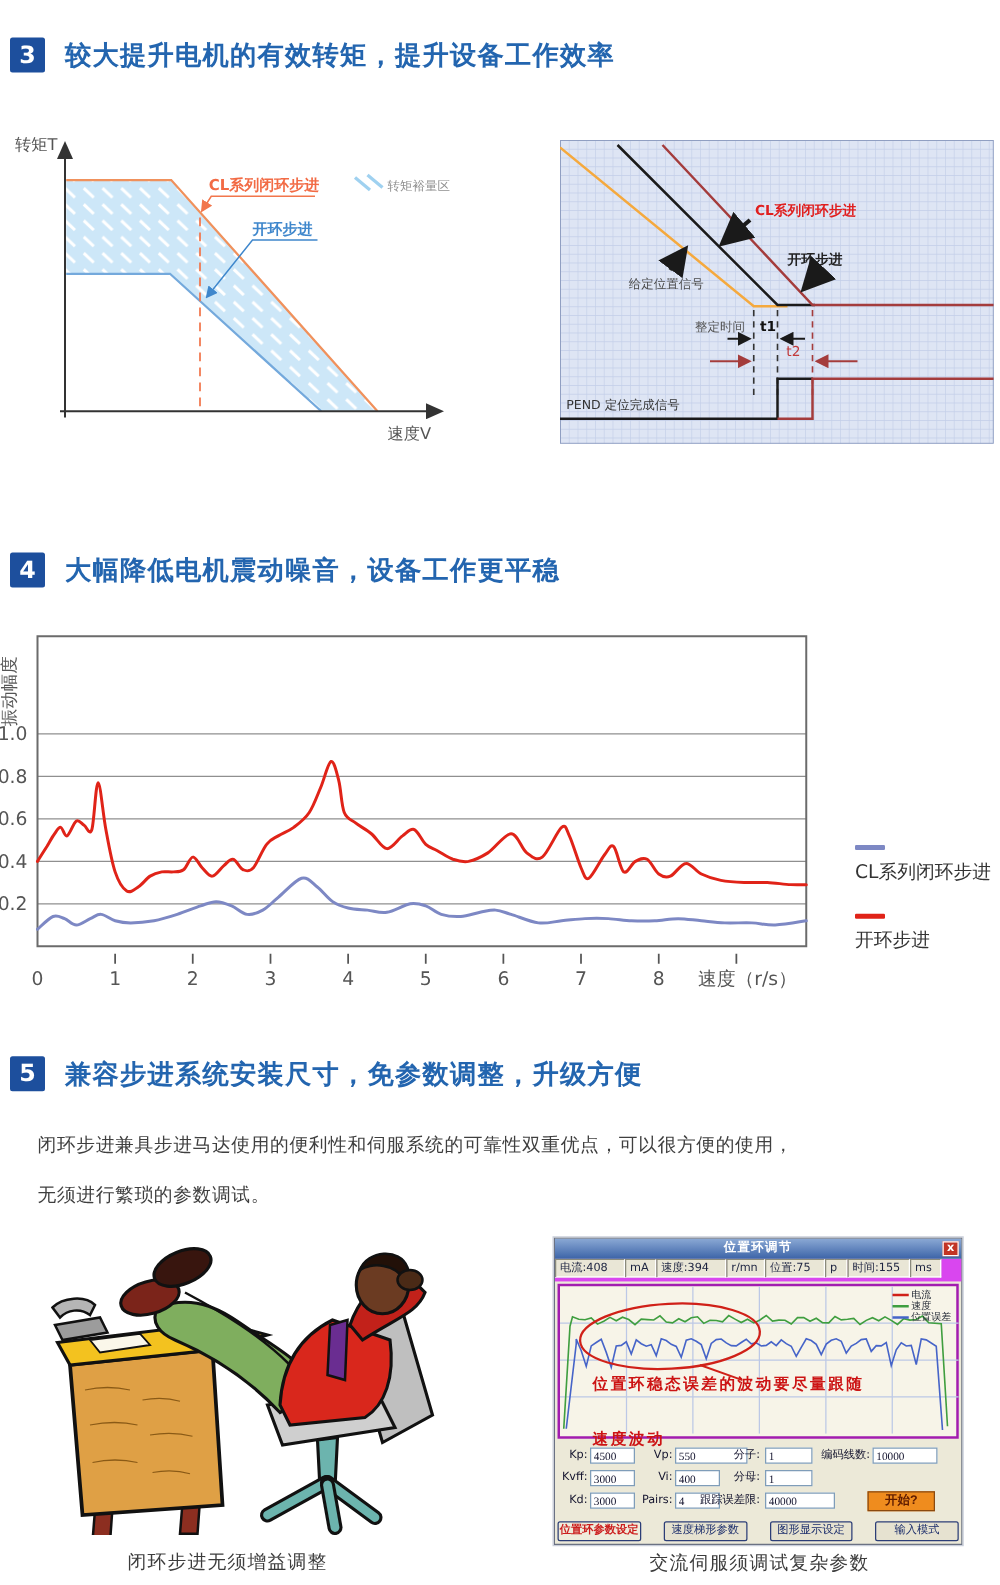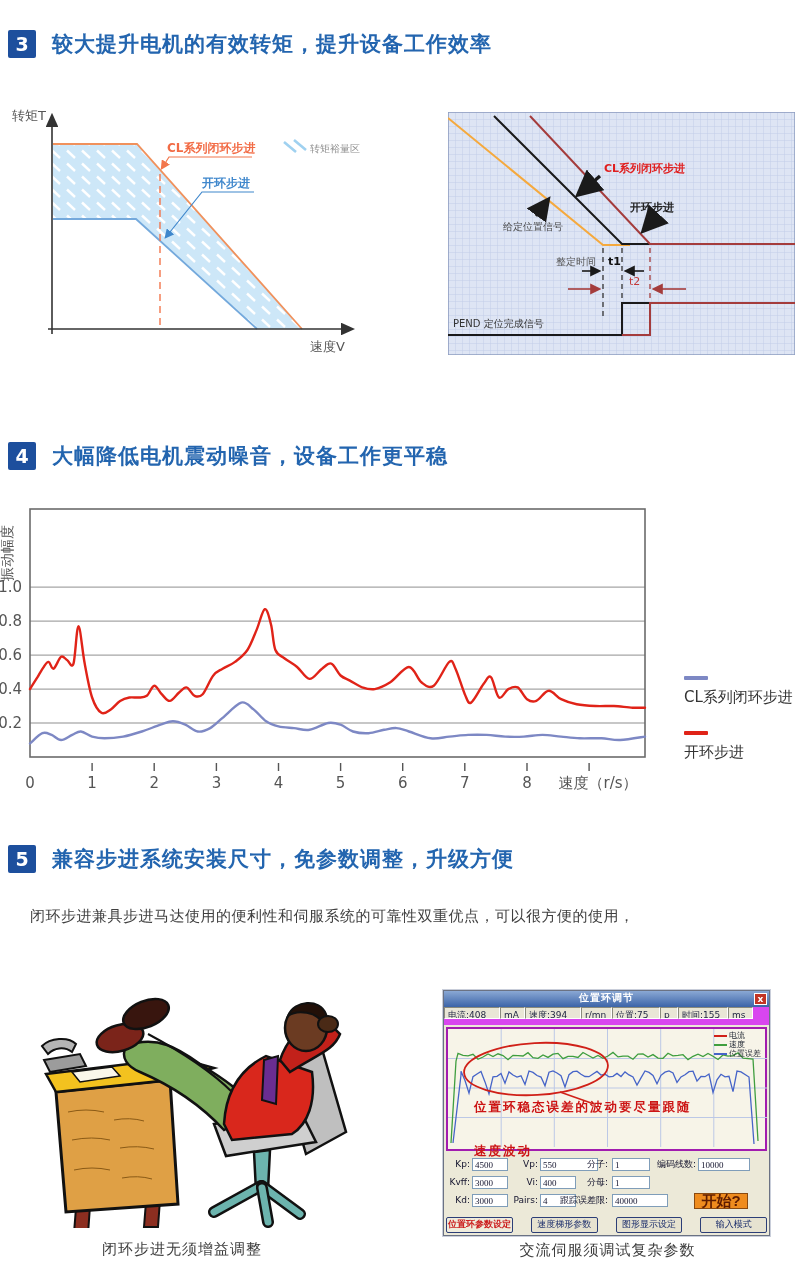--- a/index.html
+++ b/index.html
@@ -25,37 +25,37 @@
   .caption { position:absolute; font-size:15px; color:#3c3c3c; text-align:center; letter-spacing:1px; }
 
   
   .sw { position:absolute; left:443px; top:990px; width:327px; height:246px;
         background:#ece9d8; border:1px solid #6b7283; outline:1px solid #c9ceda; font-size:9px; }
   .sw-titlebar { height:16px; background:linear-gradient(#8aa8d4,#3c64a8); position:relative;
                  display:flex; align-items:flex-start; justify-content:center; }
   .sw-title { color:#fff; font-size:10px; font-weight:bold; letter-spacing:1px; }
   .sw-close { position:absolute; right:2px; top:2px; width:13px; height:12px; background:#c23425;
               border:1px solid #fff; color:#fff; font-size:9px; line-height:10px; text-align:center; font-weight:bold; }
-  .sw-status { display:flex; height:18px; background:#d946ef; border-bottom:6px solid #d946ef; }
+  .sw-status { display:flex; height:18px; background:#d946ef; border-bottom:3px solid #d946ef; }
   .sw-status .cell { border:1px solid; border-color:#8a8a7c #fff #fff #8a8a7c; background:#e9e6d6;
                      color:#1c2340; font-size:9px; line-height:15px; padding:0 3px; overflow:hidden; white-space:nowrap; }
   .sw-plot { position:relative; margin:2px; height:124px; background:#f7f4e8; border:2px solid #a21caf; }
   .sw-plot svg { display:block; }
   .scope-legend { position:absolute; right:4px; top:2px; }
   .scope-legend .row { display:flex; align-items:center; height:9px; }
   .scope-legend .sw-dash { width:13px; height:2px; margin-right:2px; }
   .scope-legend .tx { font-size:8px; color:#1d2430; white-space:nowrap; }
   .sw-ann { position:absolute; left:26px; font-size:12.5px; font-weight:bold; color:var(--annotation_red);
             letter-spacing:2px; white-space:nowrap; }
   .sw-params { position:relative; height:62px; }
   .sw-params .plabel { position:absolute; text-align:right; color:#14142e; font-size:9px; line-height:13px; white-space:nowrap; }
   .sw-params input { position:absolute; height:13px; background:#fff; border:1px solid #7f9db9;
                      font-size:9px; color:#14142e; padding:0 2px; font-family:Liberation Serif, serif; }
   .start-btn { position:absolute; width:54px; height:16px; background:var(--start_button_orange);
-               border:1px solid #8a4a10; color:#5e1c00; font-weight:bold; font-size:15px; text-align:center; line-height:14px; }
+               border:1px solid #8a4a10; color:#5e1c00; font-weight:bold; font-size:10px; text-align:center; line-height:14px; }
   .sw-tabs { display:flex; gap:18px; padding:2px 2px 0 2px; height:18px; }
   .sw-tab { flex:1; border:1px solid #2c3e77; background:#e6e2d0; color:#1b2d6b; font-size:9px;
             text-align:center; line-height:13px; border-radius:2px; white-space:nowrap; overflow:hidden; }
   .sw-tab.active { color:#cc1f1f; font-weight:bold; background:#efecdc; }
 </style>
 </head>
 <body>
 
 <div class="page">
 
@@ -206,20 +206,21 @@
     </div>
   </div>
 
   <div class="sec-header" style="top:845px;">
     <div class="badge">5</div>
     <div class="sec-title">兼容步进系统安装尺寸，免参数调整，升级方便</div>
   </div>
 
   <div class="body-copy">
     <div>闭环步进兼具步进马达使用的便利性和伺服系统的可靠性双重优点，可以很方便的使用，</div>
+    <div>无须进行繁琐的参数调试。</div>
   </div>
 
   <svg class="fig" style="left:28px; top:972px;" width="322" height="256" viewBox="0 0 322 256">
 
     <g>
       <polygon points="226,180 242,178 240,218 228,219" fill="#6cb4ae" stroke="#111" stroke-width="2.5"></polygon>
       <path d="M233,214 L186,240" stroke="#111" stroke-width="12" stroke-linecap="round"></path>
       <path d="M233,214 L186,240" stroke="#6cb4ae" stroke-width="7" stroke-linecap="round"></path>
       <path d="M234,214 L272,242" stroke="#111" stroke-width="12" stroke-linecap="round"></path>
       <path d="M234,214 L272,242" stroke="#6cb4ae" stroke-width="7" stroke-linecap="round"></path>

